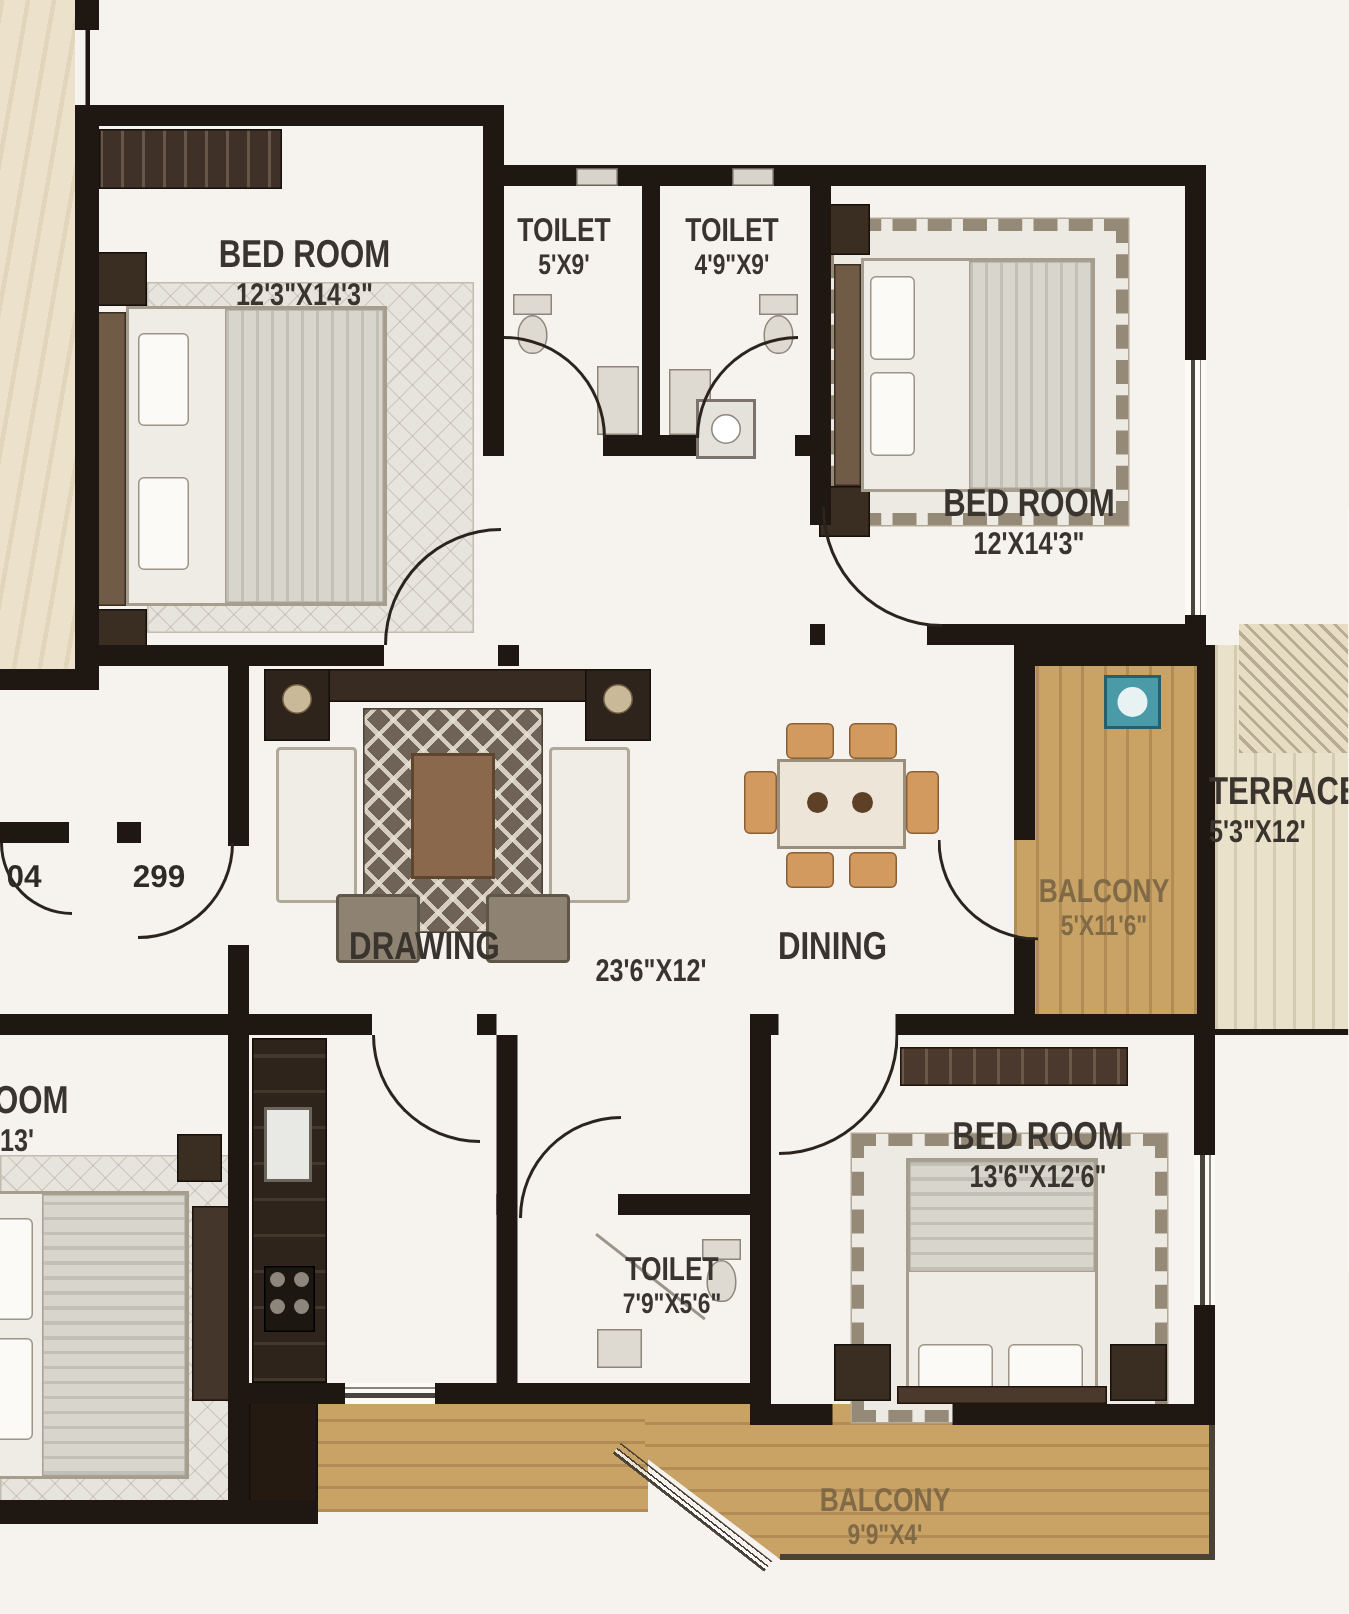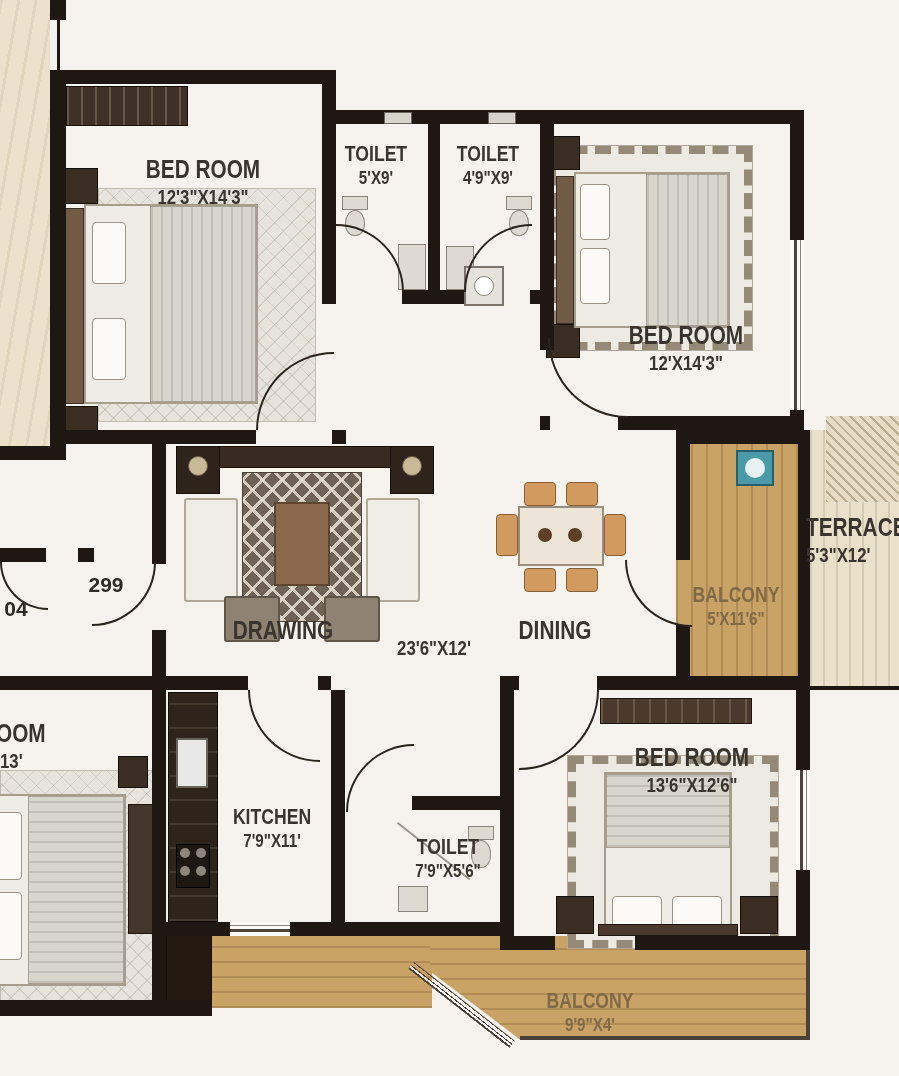--- a/index.html
+++ b/index.html
@@ -241,40 +241,36 @@
   </div>
   <div class="lbl" style="left:283px;top:630px;">
     <span class="nm">DRAWING</span>
   </div>
   <div class="lbl" style="left:434px;top:648px;">
     <span class="dm">23'6"X12'</span>
   </div>
   <div class="lbl" style="left:555px;top:630px;">
     <span class="nm">DINING</span>
   </div>
-  <div class="lbl sm" style="left:272px;top:828px;">
-    <span class="nm">KITCHEN</span>
-    <span class="dm">7'9"X11'</span>
-  </div>
   <div class="lbl sm" style="left:448px;top:858px;">
     <span class="nm">TOILET</span>
     <span class="dm">7'9"X5'6"</span>
   </div>
   <div class="lbl" style="left:692px;top:770px;">
     <span class="nm">BED ROOM</span>
     <span class="dm">13'6"X12'6"</span>
   </div>
   <div class="lbl sm tanlbl" style="left:590px;top:1012px;">
     <span class="nm">BALCONY</span>
     <span class="dm">9'9"X4'</span>
   </div>
   <div class="lbl anchor-left" style="left:-4px;top:746px;">
     <span class="nm">OOM</span>
     <span class="dm">'13'</span>
   </div>
-  <div class="lbl num" style="left:16px;top:609px;">
+  <div class="lbl num" style="left:16px;top:585px;">
     <span>04</span>
   </div>
   <div class="lbl num" style="left:106px;top:585px;">
     <span>299</span>
   </div>
 
 </div>
 
 </body></html>

